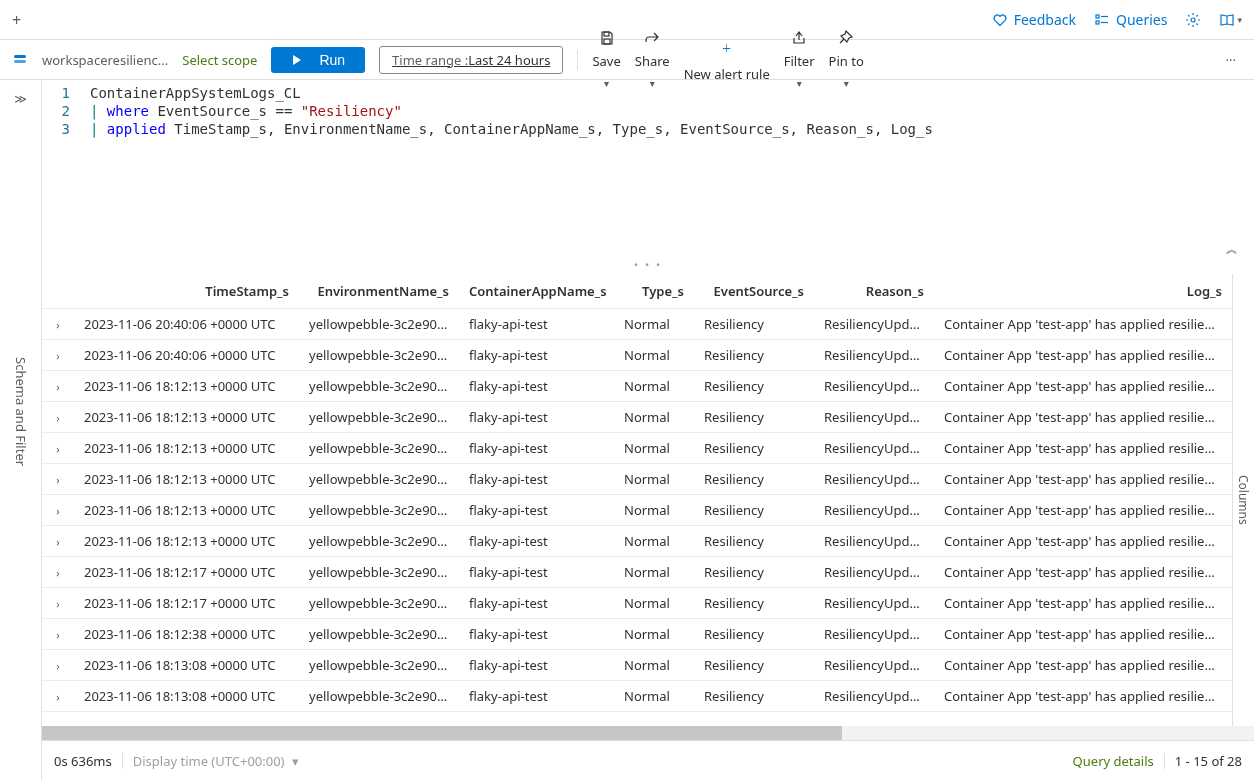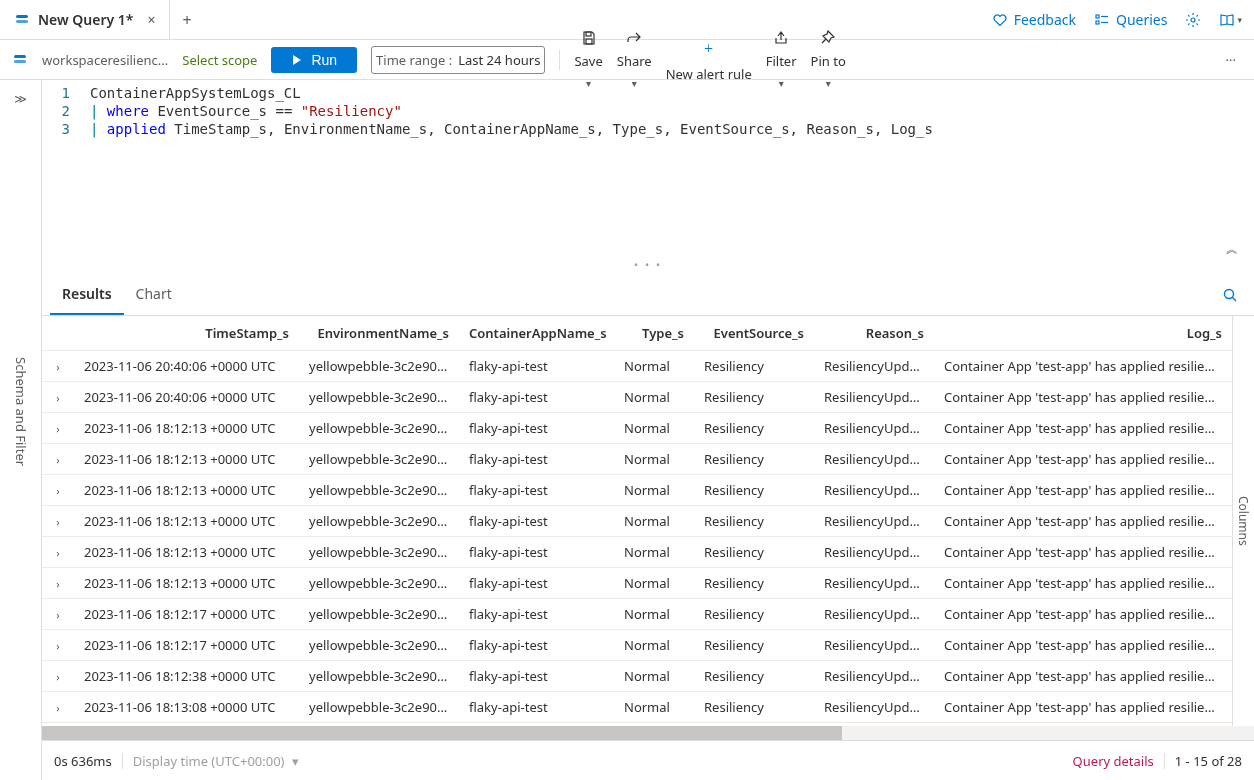--- a/index.html
+++ b/index.html
@@ -14,22 +14,22 @@
 .tab-add { display: flex; align-items: center; padding: 0 12px; color: #605e5c; font-size: 16px; cursor: pointer; }
 .tabbar-spacer { flex: 1; }
 .tabbar-right { display: flex; align-items: center; gap: 18px; padding-right: 12px; justify-content: space-between; }
 .tabbar-link { display: flex; align-items: center; gap: 6px; color: #0078d4; cursor: pointer; font-size: 14px; }
 .icon-btn { color: #0078d4; cursor: pointer; display: inline-flex; align-items: center; }
 
 
 .toolbar { height: 40px; border-bottom: 1px solid #e1dfdd; display: flex; align-items: center; gap: 14px; padding: 0 12px; }
 .workspace-name { color: #605e5c; max-width: 130px; overflow: hidden; text-overflow: ellipsis; white-space: nowrap; }
 .link-blue { color: #4d7c0f; cursor: pointer; }
-.run-btn { background: #0078d4; color: #fff; border: none; border-radius: 3px; padding: 5px 20px; display: flex; align-items: center; gap: 8px; cursor: pointer; font-size: 14px; }
-.timerange { border: 1px solid #8a8886; border-radius: 3px; padding: 4px 4px; display: flex; align-items: center; gap: 6px; cursor: pointer; font-size: 13px; }
+.run-btn { background: #0078d4; color: #fff; border: none; border-radius: 3px; padding: 5px 20px; display: flex; align-items: center; gap: 16px; cursor: pointer; font-size: 14px; }
+.timerange { border: 1px solid #8a8886; border-radius: 3px; padding: 4px 12px; display: flex; align-items: center; gap: 0; cursor: pointer; font-size: 13px; text-decoration: underline; }
 .timerange .label { color: #605e5c; }
 .tool-link { display: flex; align-items: center; gap: 6px; cursor: pointer; flex-direction: column; }
 .tool-link span.chev { font-size: 10px; color: #605e5c; }
 .tool-ellipsis { margin-left: auto; cursor: pointer; color: #605e5c; padding: 0 6px; }
 
 
 .main { position: absolute; top: 80px; left: 0; right: 0; bottom: 0; display: flex; }
 .left-rail { width: 42px; border-right: 1px solid #e1dfdd; display: flex; flex-direction: column; align-items: center; }
 .left-rail-expand { padding: 10px 0; color: #605e5c; cursor: pointer; font-size: 12px; }
 .left-rail-label { writing-mode: vertical-rl; text-orientation: mixed; color: #605e5c; margin-top: 240px; font-size: 13px; }
@@ -64,42 +64,32 @@
 th { text-align: right; font-weight: 600; padding: 8px 10px; border-bottom: 1px solid #edebe9; color: #323130; white-space: nowrap; }
 th.expand-col, td.expand-col { width: 32px; text-align: center; }
 td { padding: 6px 10px; border-bottom: 1px solid #edebe9; white-space: nowrap; overflow: hidden; text-overflow: ellipsis; }
 .chevr { color: #605e5c; cursor: pointer; display: inline-block; transform: rotate(0); font-size: 11px; }
 
 
 .footer { height: 40px; border-top: 1px solid #e1dfdd; display: flex; align-items: center; padding: 0 12px; gap: 10px; font-size: 13px; }
 .footer .sep { width: 1px; height: 16px; background: #e1dfdd; }
 .footer .muted { color: #a19f9d; }
 .footer-spacer { flex: 1; }
-.footer-link { color: #be185d; cursor: pointer; }
+.footer-link { color: #4d7c0f; cursor: pointer; }
 
 
 .hscroll { height: 14px; background: #f3f2f1; position: relative; }
 .hscroll-thumb { position: absolute; left: 0; top: 0; bottom: 0; width: 66%; background: #c8c6c4; }
 
 svg { display: block; }
 </style>
 </head>
 <body>
 
 <div class="tabbar">
-  <div class="tab">
-    <span class="tab-icon">
-      <svg width="16" height="16" viewBox="0 0 16 16" fill="none">
-          <rect x="2" y="3" width="12" height="3" rx="1.5" fill="#0078d4"></rect>
-          <rect x="2" y="8" width="12" height="3" rx="1.5" fill="#50a0e0"></rect>
-        </svg>
-    </span>
-    <span class="tab-title">New Query 1*</span>
-    <span class="tab-close">×</span>
-  </div>
   <div class="tab-add">+</div>
   <div class="tabbar-spacer"></div>
   <div class="tabbar-right">
     <div class="tabbar-link">
       <span>
           <svg width="16" height="16" viewBox="0 0 16 16" fill="none" stroke="#0078d4" stroke-width="1.2">
             <path d="M8 13.5 2.8 8.3a3.2 3.2 0 0 1 4.5-4.5L8 4.5l.7-.7a3.2 3.2 0 0 1 4.5 4.5L8 13.5Z"></path>
           </svg>
         </span>
       <span>Feedback</span>
@@ -217,33 +207,20 @@
 
     <div class="code" style="flex:0 0 175px;">
       <div class="gutter">1<br>2<br>3</div>
       <div class="code-body"><span>ContainerAppSystemLogs_CL</span>
 <span class="kw-teal">| </span><span class="kw-blue">where</span><span> EventSource_s == </span><span class="kw-str">"Resiliency"</span>
 <span class="kw-teal">| </span><span class="kw-blue">applied</span><span> TimeStamp_s, EnvironmentName_s, ContainerAppName_s, Type_s, EventSource_s, Reason_s, Log_s</span></div>
     </div>
     <div class="collapse-editor">︽</div>
     <div class="drag-dots">• • •</div>
 
-    <div class="results-tabs-row">
-      <div class="results-tabs">
-        <div class="res-tab active">Results</div>
-        <div class="res-tab">Chart</div>
-      </div>
-      <div class="results-tabs-spacer"></div>
-      <div class="search-icon">
-          <svg width="16" height="16" viewBox="0 0 16 16" fill="none" stroke="#0078d4" stroke-width="1.4">
-            <circle cx="7" cy="7" r="4.5"></circle>
-            <line x1="10.5" y1="10.5" x2="14" y2="14"></line>
-          </svg>
-        </div>
-    </div>
 
     <div class="table-wrap">
       <div class="table-scroll">
         <table>
           <colgroup>
             <col style="width:32px">
               <col style="width:225px">
               <col style="width:160px">
               <col style="width:155px">
               <col style="width:80px">

